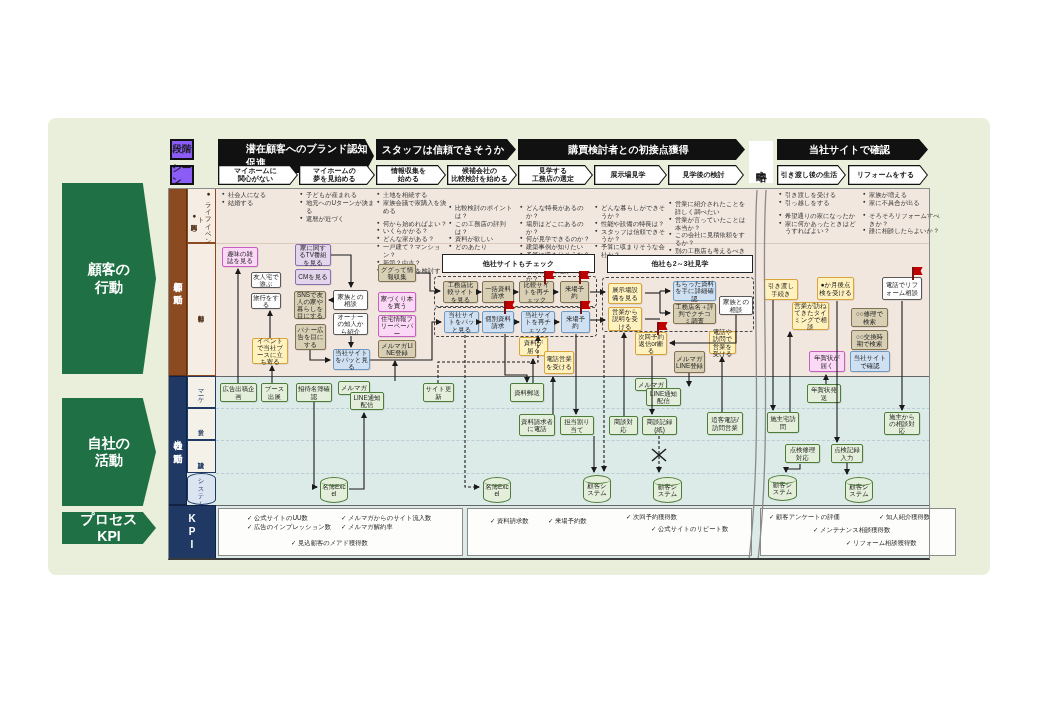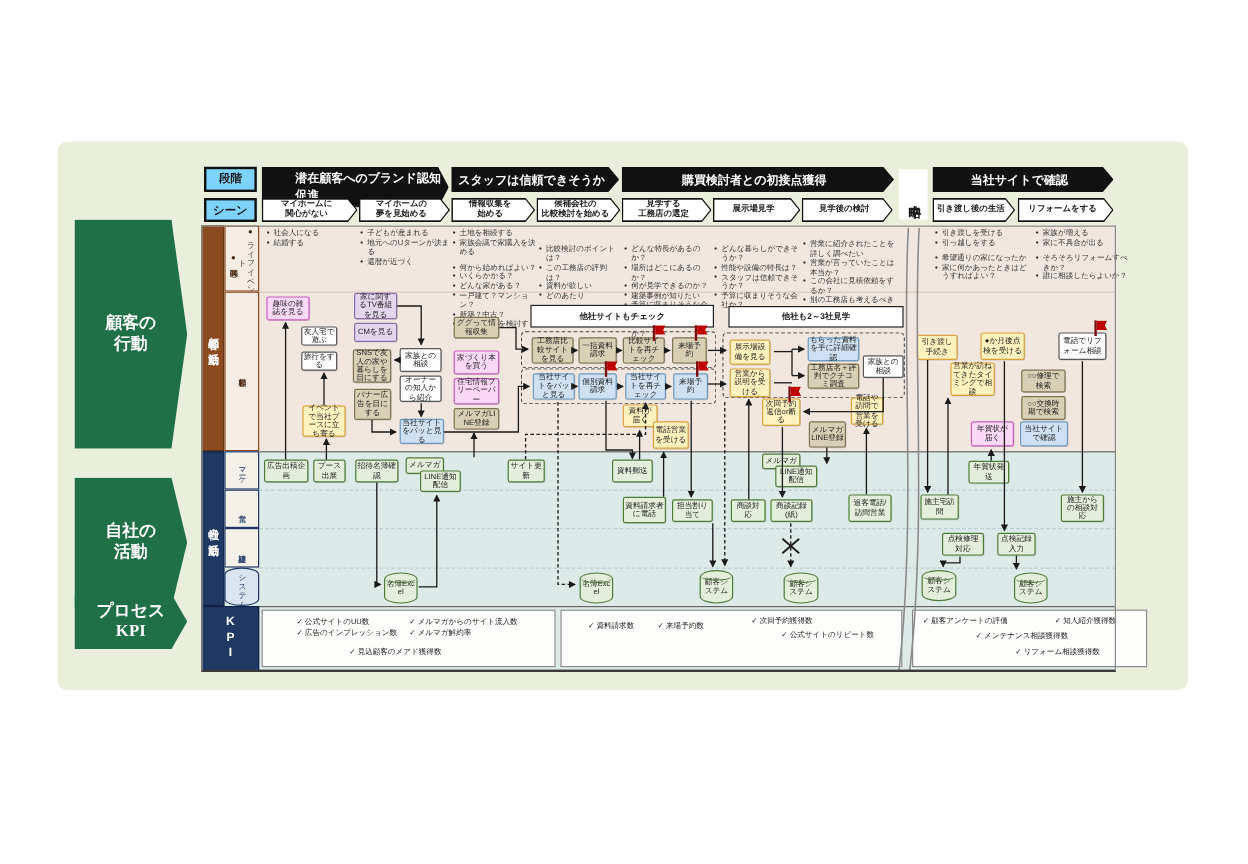--- a/index.html
+++ b/index.html
@@ -1,34 +1,34 @@
 <!DOCTYPE html>
 <html><head>
 <meta charset="utf-8">
 <style>
   html,body{margin:0;padding:0;background:#fff;}
   #canvas{position:relative;width:1040px;height:720px;background:#ffffff;overflow:hidden;
           font-family:"Liberation Sans","DejaVu Sans",sans-serif;color:#1a1a1a;}
-  .abs{position:absolute;font-family:Liberation Serif, serif;}
+  .abs{position:absolute;}
   #panel{position:absolute;left:48px;top:118px;width:942px;height:457px;background:#e9efda;border-radius:8px;}
   
   #band-customer{position:absolute;left:168px;top:188px;width:762px;height:188px;background:#f2e7df;}
   #band-company{position:absolute;left:168px;top:376px;width:762px;height:129px;background:#dcebe7;}
   #band-kpi{position:absolute;left:168px;top:505px;width:762px;height:55px;background:#dcebe7;}
   #frame{position:absolute;left:168px;top:188px;width:762px;height:372px;border:1px solid #8a8a8a;border-bottom:2px solid #3a3a3a;pointer-events:none;box-sizing:border-box;}
   .hline{position:absolute;left:216px;width:714px;height:0;}
   .hl-soft{border-top:1px solid #dcc9bd;}
   .hl-dash{border-top:1px dashed #b9cdd4;}
   .hl-dark{border-top:1px solid #666;}
   
   .rail{position:absolute;left:62px;width:94px;background:#1f7145;color:#fff;display:flex;align-items:center;justify-content:center;
         text-align:center;font-weight:bold;font-size:14px;line-height:1.25;white-space:pre-line;
         clip-path:polygon(0 0,86% 0,100% 50%,86% 100%,0 100%);}
   
-  .rowlab{position:absolute;left:170px;width:44px;height:21px;background:#7dd3fc;border:2px solid #111;box-sizing:border-box;
+  .rowlab{position:absolute;left:170px;width:24px;height:21px;background:#8b5cf6;border:2px solid #111;box-sizing:border-box;
           display:flex;align-items:center;justify-content:center;font-weight:bold;font-size:9.5px;}
   .stage{position:absolute;height:21px;background:#111;color:#fff;display:flex;align-items:center;justify-content:center;
          font-weight:bold;font-size:10px;clip-path:polygon(0 0,calc(100% - 9px) 0,100% 50%,calc(100% - 9px) 100%,0 100%);padding-right:6px;box-sizing:border-box;}
   .chev{position:absolute;height:20px;background:#111;clip-path:polygon(0 0,calc(100% - 8px) 0,100% 50%,calc(100% - 8px) 100%,0 100%);}
   .chev-in{position:absolute;left:1.3px;top:1.3px;right:1.3px;bottom:1.3px;background:#fff;
            clip-path:polygon(0 0,calc(100% - 7px) 0,100% 50%,calc(100% - 7px) 100%,0 100%);
            display:flex;align-items:center;justify-content:center;text-align:center;font-weight:bold;font-size:7px;line-height:1.1;white-space:pre-line;padding-right:5px;box-sizing:border-box;}
   #omission{position:absolute;left:749px;top:141px;width:24px;height:42px;background:#fff;display:flex;align-items:center;justify-content:center;
             font-weight:bold;font-size:11px;writing-mode:vertical-rl;text-orientation:upright;}
   
@@ -86,21 +86,21 @@
   <div class="hline hl-dash" style="top:408px;"></div>
   <div class="hline hl-dash" style="top:440px;"></div>
   <div class="hline hl-dash" style="top:473px;"></div>
   <div class="hline hl-dark" style="top:505px;"></div>
 
   <div id="rail-host">
       <div class="rail abs" style="top: 183px; height: 191px;">顧客の
 行動</div>
       <div class="rail abs" style="top: 398px; height: 108px;">自社の
 活動</div>
-      <div class="rail abs" style="top: 495px; height: 46px;">プロセス
+      <div class="rail abs" style="top: 512px; height: 32px;">プロセス
 KPI</div>
     </div>
 
   <div class="rowlab" style="top:139px;">段階</div>
   <div class="rowlab" style="top:165px;height:20px;">シーン</div>
 
   <div id="stage-host">
       <div class="stage" style="left: 218px; top: 139px; width: 156px; height: 34px; padding-left: 28px;">潜在顧客へのブランド認知促進</div>
       <div class="stage" style="left: 376px; top: 139px; width: 140px; height: 21px;">スタッフは信頼できそうか</div>
       <div class="stage" style="left: 518px; top: 139px; width: 227px; height: 21px;">購買検討者との初接点獲得</div>

